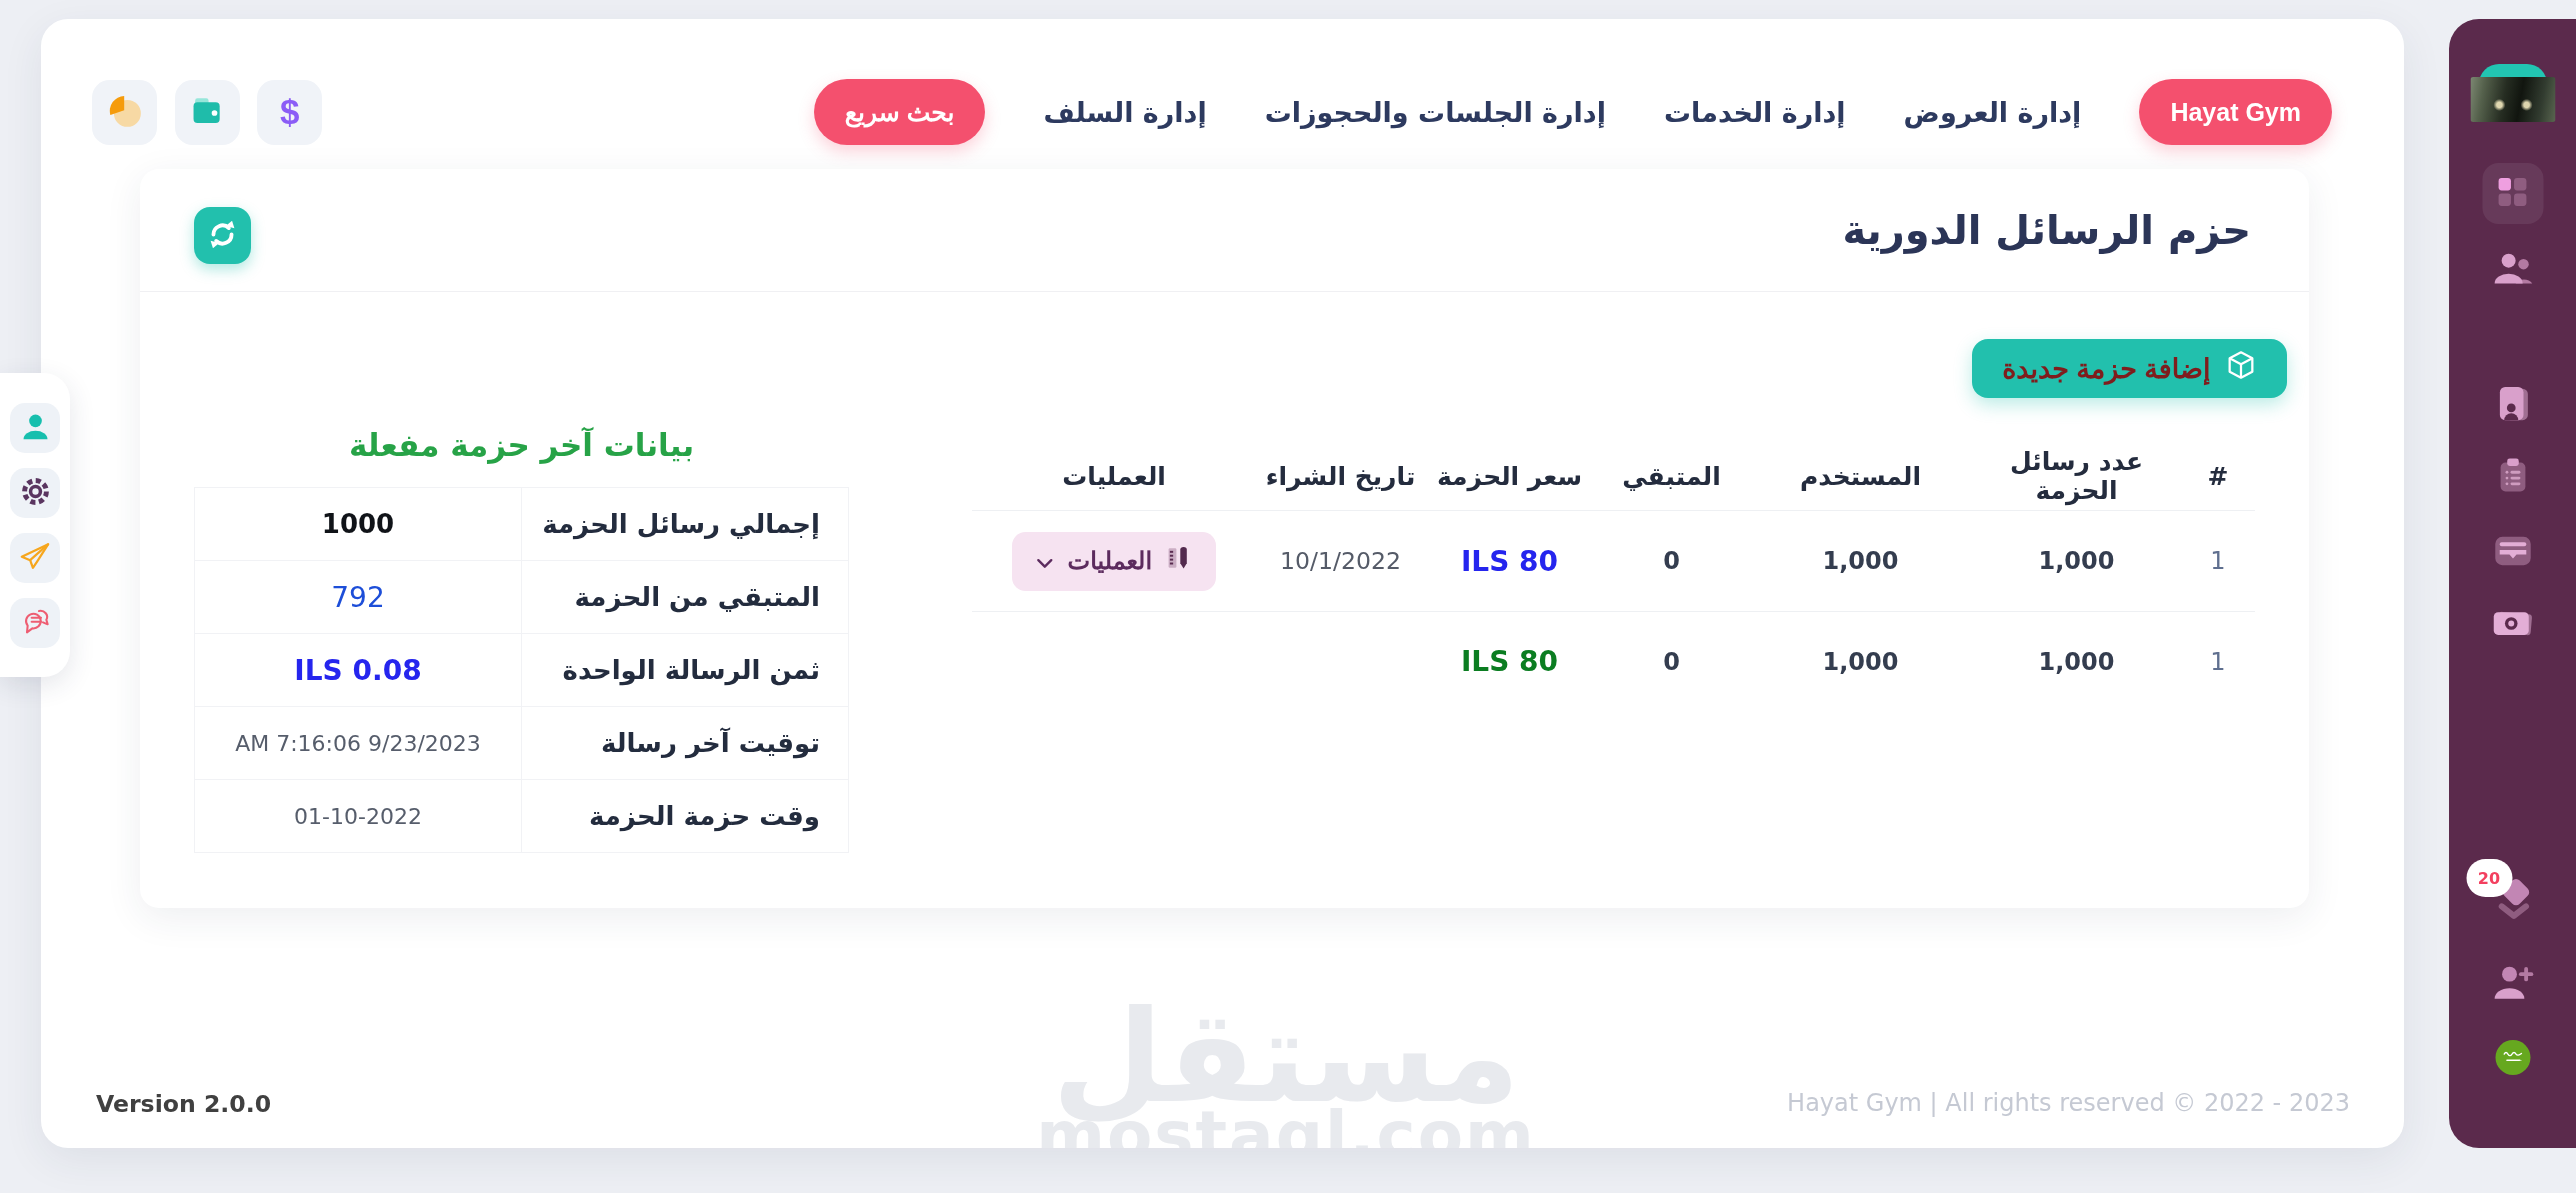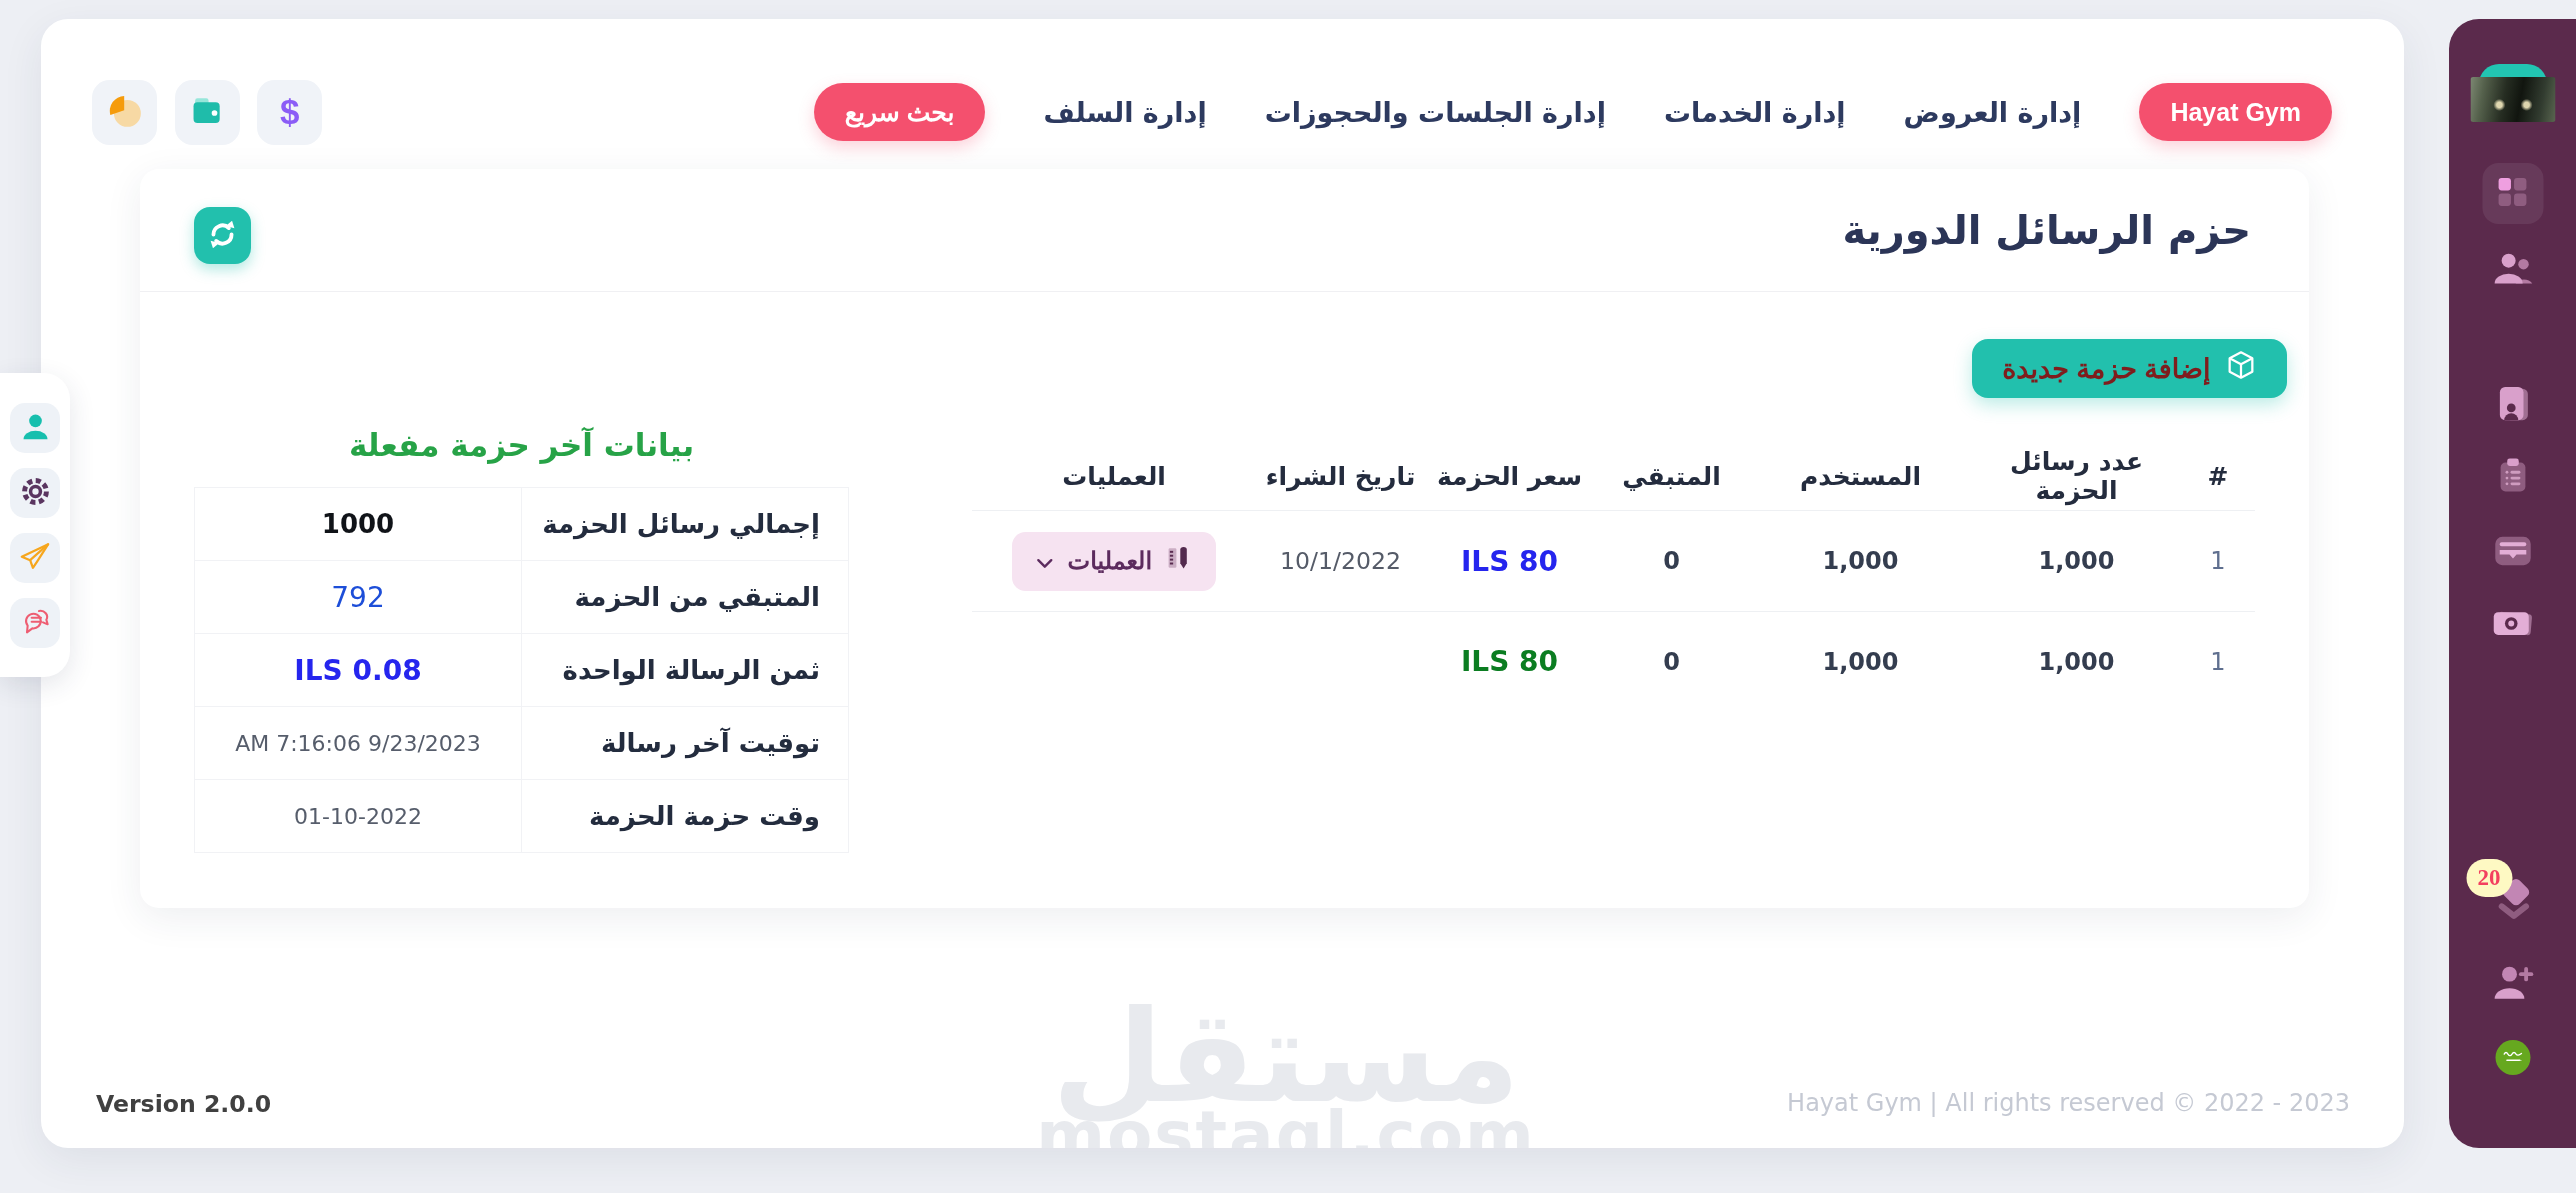--- a/index.html
+++ b/index.html
@@ -16,21 +16,21 @@
     overflow:hidden;
   }
 
   
   .topbar{
     position:absolute;top:59px;right:72px;left:51px;height:68px;
     display:flex;align-items:center;justify-content:space-between;
   }
   .nav-area{display:flex;align-items:center;gap:58px;}
   .pill{
-    height:58px;border-radius:674px;background:#f4506e;color:#fff;
+    height:66px;border-radius:674px;background:#f4506e;color:#fff;
     display:inline-flex;align-items:center;justify-content:center;
     padding:0 31px;font-size:25px;font-weight:bold;border:none;cursor:pointer;
     box-shadow:0 6.8px 16px rgba(244,80,110,.25);
   }
   .nav-link{font-size:27px;font-weight:600;color:#2d3a5f;cursor:pointer;white-space:nowrap;}
   .tools{display:flex;gap:17.6px;direction:ltr;}
   .tool-btn{
     width:65px;height:65px;border-radius:17.6px;background:#f0f3f8;border:none;cursor:pointer;
     display:flex;align-items:center;justify-content:center;
   }
@@ -132,22 +132,22 @@
       radial-gradient(circle at 34% 62%, rgba(255,244,200,.85) 0 2.7px, rgba(255,244,200,0) 6px),
       radial-gradient(circle at 66% 62%, rgba(255,244,200,.85) 0 2.7px, rgba(255,244,200,0) 6px),
       linear-gradient(100deg,#7c8872 0%,#55614c 16%,#262d22 40%,#11150f 58%,#323c30 82%,#5a6650 100%);
   }
   .tile-active{
     width:61px;height:61px;border-radius:16px;background:rgba(255,255,255,.08);
     display:flex;align-items:center;justify-content:center;
   }
   .badge{
     position:absolute;top:-16px;right:23px;min-width:38px;height:38px;border-radius:674px;
-    background:#fef9c3;color:#f3405f;font-size:23px;font-weight:bold;
-    display:flex;align-items:center;justify-content:center;padding:0 4px;font-family:Liberation Serif, serif;
+    background:#ffffff;color:#f3405f;font-size:16px;font-weight:bold;
+    display:flex;align-items:center;justify-content:center;padding:0 4px;
   }
   .flag{
     width:35px;height:35px;border-radius:674px;background:#66a81f;
     display:flex;align-items:center;justify-content:center;
   }
 </style>
 </head>
 <body>
 
 <div class="main-card">

